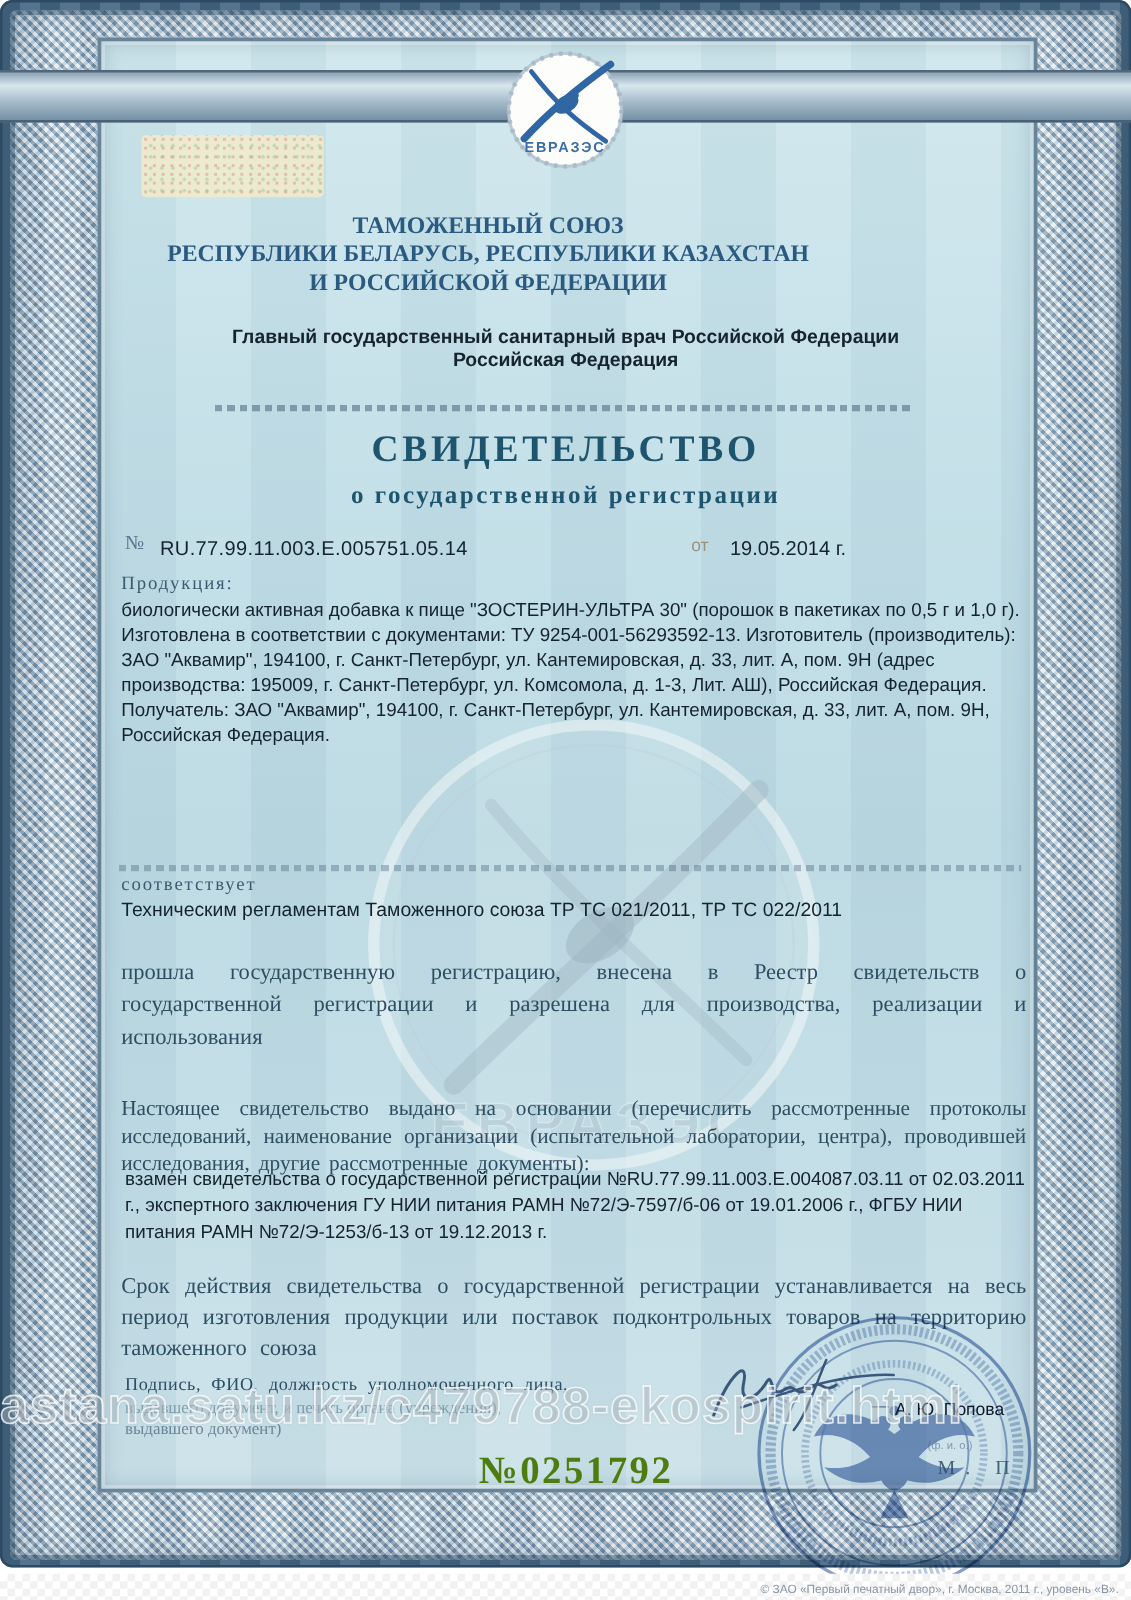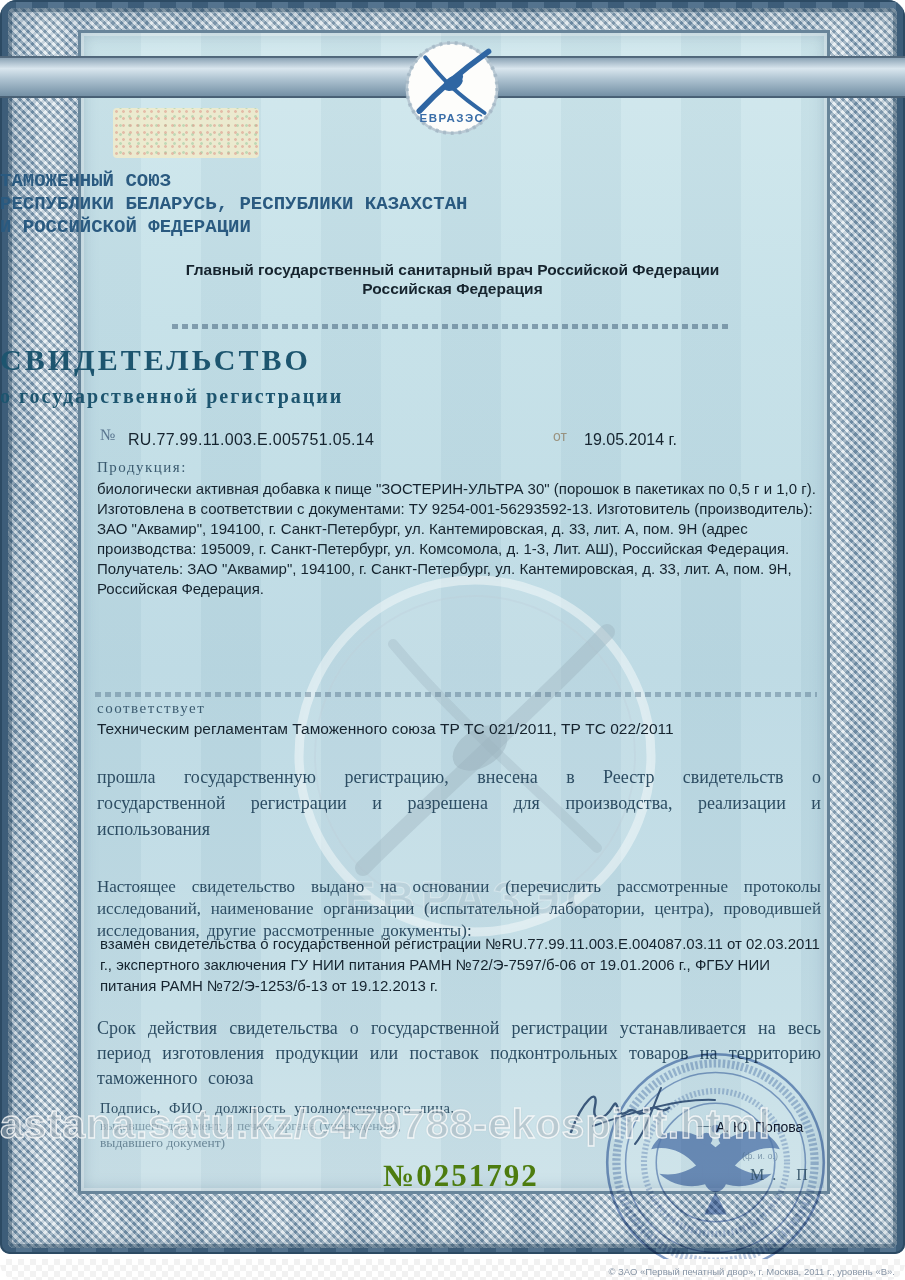--- a/index.html
+++ b/index.html
@@ -1,17 +1,17 @@
 <!DOCTYPE html>
 <html><head>
 <meta charset="utf-8">
 <style>
   html,body{margin:0;padding:0;background:#ffffff;}
   .cert{position:relative;width:905px;height:1280px;overflow:hidden;background:#ffffff;
-        font-family:"Liberation Sans",sans-serif;border-radius:17px;}
+        font-family:"Liberation Sans",sans-serif;}
   .abs{position:absolute;}
 
   
   .f1{position:absolute;inset:0 0 26px 0;border-radius:10px;z-index:1;
       background:repeating-linear-gradient(90deg,#3d5d79 0 16px,#54738e 16px 32px);
       box-shadow:inset 0 0 0 2px #2c4a63;}
   .f2{position:absolute;inset:8px 8px 32px 8px;border-radius:6px;z-index:2;
       background-color:#9fb9ca;
       background-image:
         repeating-linear-gradient(45deg,rgba(255,255,255,.5) 0 3px,rgba(90,120,145,.38) 3px 6px),
@@ -33,26 +33,26 @@
 
   .holo{position:absolute;left:113px;top:108px;width:146px;height:50px;z-index:5;border-radius:4px;
       background-color:#f2eccb;opacity:.85;
       background-image:
         radial-gradient(circle,rgba(225,140,120,.55) 0 1.3px,transparent 1.5px),
         radial-gradient(circle,rgba(150,200,150,.55) 0 1.3px,transparent 1.5px);
       background-size:7px 7px,9px 9px;background-position:0 0,3px 4px;}
 
   
   .ser{font-family:"Liberation Serif",serif;}
-  .hdr{z-index:6;width:781px;color:#2a5a80;font-weight:bold;
-       font-family:Liberation Mono, monospace;}
+  .hdr{z-index:6;width:781px;text-align:center;color:#2a5a80;font-weight:bold;
+       font-family:Liberation Serif, serif;}
   .sub{z-index:6;width:905px;text-align:center;color:#16242e;font-weight:bold;}
   .microline{z-index:6;height:5px;filter:blur(.4px);
        background-image:repeating-linear-gradient(90deg,rgba(70,100,125,.55) 0 6px,rgba(70,100,125,0) 6px 10px);}
-  .title{z-index:6;width:905px;text-align:left;color:#1d556f;font-weight:bold;
+  .title{z-index:6;width:905px;text-align:center;color:#1d556f;font-weight:bold;
        font-family:"Liberation Serif",serif;letter-spacing:3px;}
   .body-sans{z-index:6;color:#15232e;font-size:15px;line-height:20px;}
   .form-ser{z-index:6;font-family:"Liberation Serif",serif;color:#2d4d63;}
   .wm-center{z-index:4;opacity:.65;}
   .stamp{z-index:7;mix-blend-mode:multiply;opacity:.85;}
   .sig{z-index:7;}
   .wm-url{z-index:8;white-space:nowrap;font-weight:bold;font-size:41px;letter-spacing:1px;
        color:rgba(255,255,255,.22);-webkit-text-stroke:1.3px rgba(252,253,253,.8);
        text-shadow:0 0 2px rgba(95,115,130,.35);}
   .serial{z-index:7;color:#4d7c0f;font-family:"Liberation Serif",serif;font-weight:bold;

